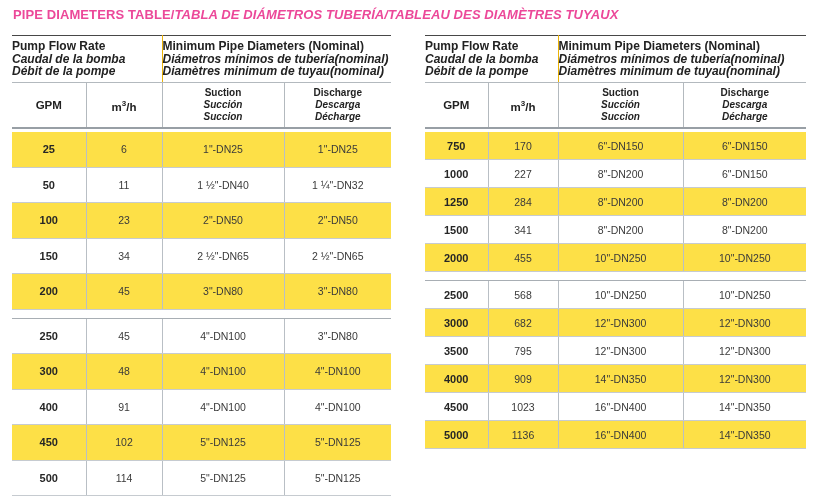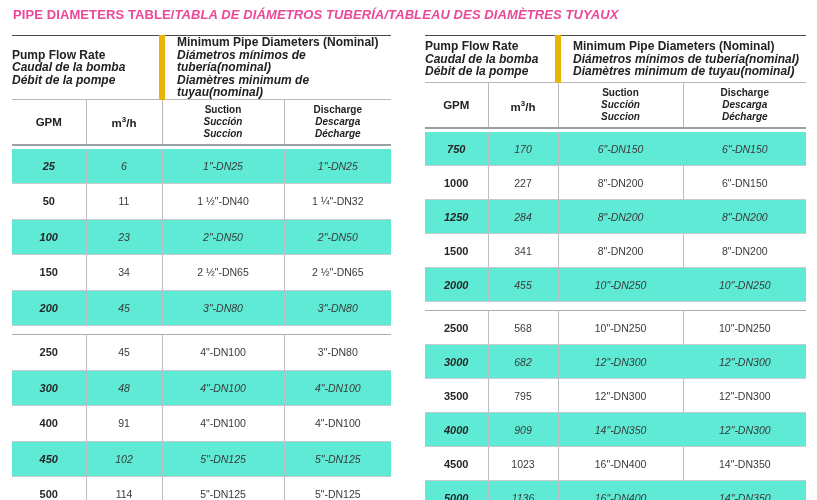--- a/index.html
+++ b/index.html
@@ -23,21 +23,21 @@
 
   th { font-weight:normal; padding:0; }
   td { padding:0; }
 
   
   tr.h1 th {
     height:46px; vertical-align:middle; text-align:left;
     border-bottom:1px solid #b3b9be;
     font-size:12px; line-height:12.5px; color:#222;
   }
-  tr.h1 th.grp2 { border-left:6px solid #eab308;padding-left:12px; }
+  tr.h1 th.grp2 { border-left:1px solid #eab308; }
   .l1 { display:block; font-weight:bold; }
   .l2 { display:block; font-weight:bold; font-style:italic; }
 
   
   tr.h2 th {
     height:44px; vertical-align:middle; text-align:center;
     border-bottom:2px solid #989fa5;
     font-size:10px; line-height:12px; color:#222;
   }
   tr.h2 th + th { border-left:1px solid #b3b9be; }
@@ -47,22 +47,22 @@
   
   tbody td {
     text-align:center; vertical-align:middle;
     font-size:10.5px; color:#3a3a3a; background:#fff;
   }
   tr.hdr-gap td { height:3px; }
   tr.data-row td { border-bottom:1px solid #c6cbd0; }
   tr.data-row td + td { border-left:1px solid #b9bfc5; }
   tr.data-row td:first-child { font-weight:bold; color:#262626; font-size:11px; }
   .tbl-left  tr.data-row td { height:34.5px; }
-  .tbl-right tr.data-row td { height:33px; }
-  tr.shaded td { background:#5eead4;font-style:italic; }
+  .tbl-right tr.data-row td { height:27px; }
+  tr.shaded td { background:#fde047; }
   tr.section-gap td { height:8px; background:#fff; border-bottom:1px solid #a8aeb4; }
 </style>
 </head>
 <body>
 
 <div class="page-title"><span>PIPE DIAMETERS TABLE/</span><span class="it">TABLA DE DIÁMETROS TUBERÍA/TABLEAU DES DIAMÈTRES TUYAUX</span></div>
 
 <table class="tbl tbl-left">
   <colgroup>
       <col style="width:74px">

